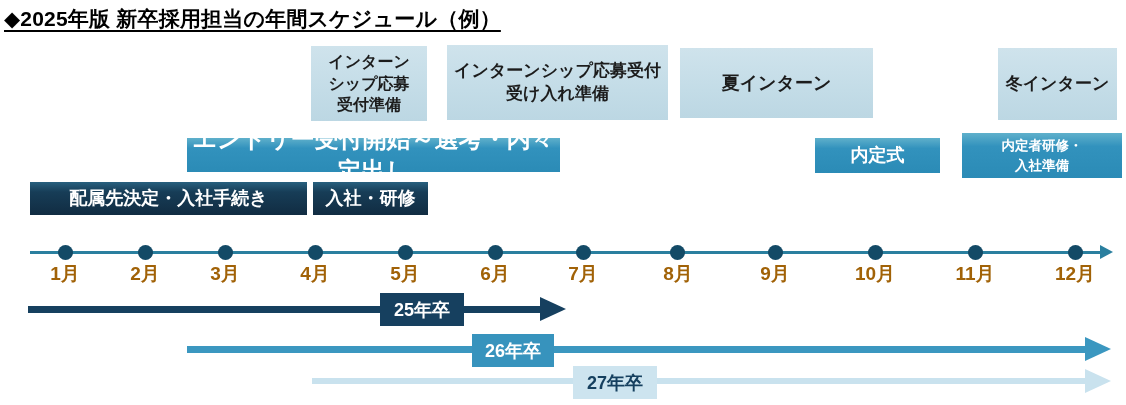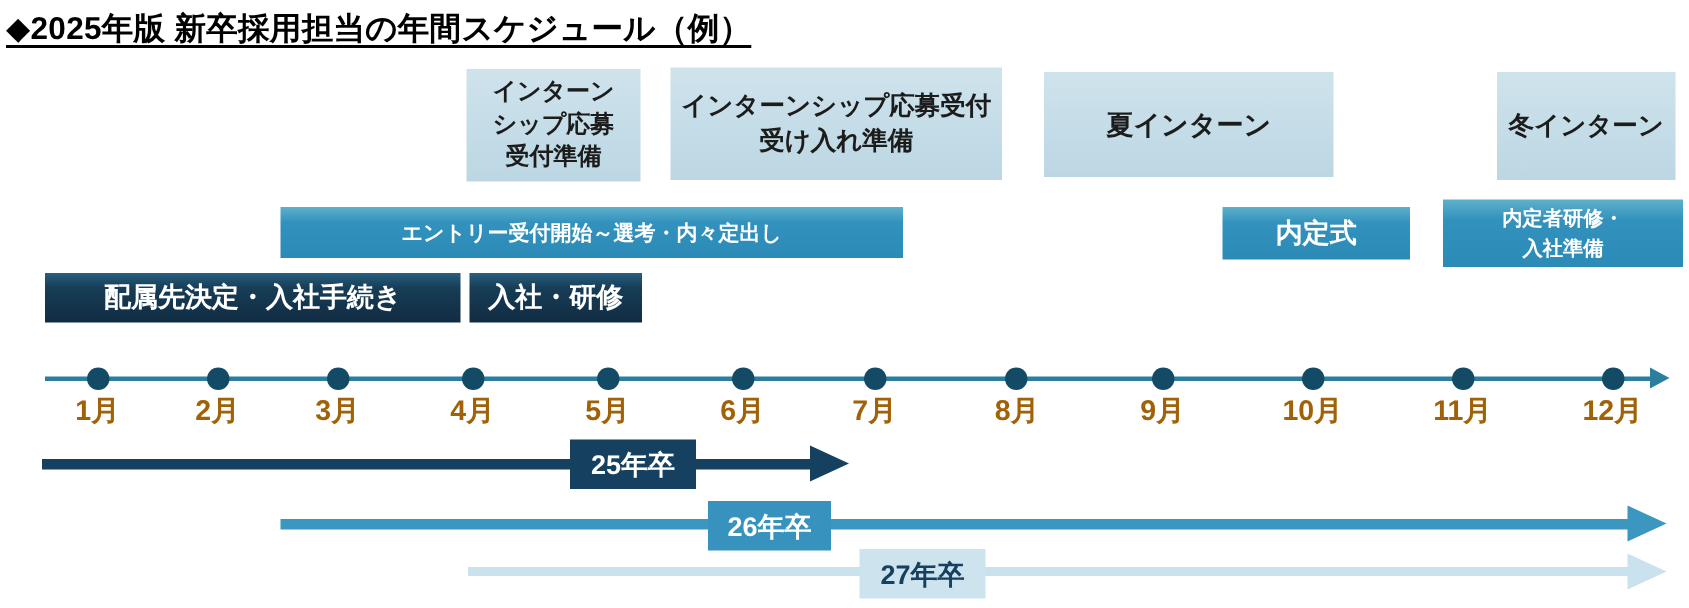--- a/index.html
+++ b/index.html
@@ -24,23 +24,23 @@
   .mid{
     background:linear-gradient(180deg,#5fb0cb 0%,#3292bd 30%,#2b8bb6 100%);
     color:#ffffff;font-weight:bold;
   }
   .dark{
     background:linear-gradient(180deg,#28607f 0%,#173d57 30%,#112c42 100%);
     color:#ffffff;font-weight:bold;
   }
   .b-intern1{left:311px;top:46px;width:116px;height:75px;font-size:16px;}
   .b-intern2{left:447px;top:45px;width:221px;height:75px;font-size:17px;}
-  .b-summer{left:680px;top:48px;width:193px;height:70px;font-size:18px;margin-left:16px;}
+  .b-summer{left:680px;top:48px;width:193px;height:70px;font-size:18px;}
   .b-winter{left:998px;top:48px;width:119px;height:72px;font-size:17px;}
-  .b-entry{left:187px;top:138px;width:415px;height:34px;font-size:14px;}
+  .b-entry{left:187px;top:138px;width:373px;height:34px;font-size:24px;}
   .b-naitei{left:815px;top:138px;width:125px;height:35px;font-size:18px;}
   .b-kenshu{left:962px;top:133px;width:160px;height:45px;font-size:13.5px;line-height:1.45;}
   .b-haizoku-k{left:30px;top:182px;width:277px;height:33px;font-size:18px;}
   .b-nyusha{left:313px;top:182px;width:115px;height:33px;font-size:18px;}
   .b-haizoku{left:448px;top:182px;width:80px;height:33px;font-size:18px;}
 
   .axis-line{left:30px;top:251px;width:1072px;height:3px;background:#2a7f9f;}
   .axis-head{left:1100px;top:245px;width:0;height:0;
     border-left:13px solid #2a7f9f;border-top:7px solid transparent;border-bottom:7px solid transparent;}
   .dot{width:15px;height:15px;border-radius:50%;background:#134a66;top:245px;}

